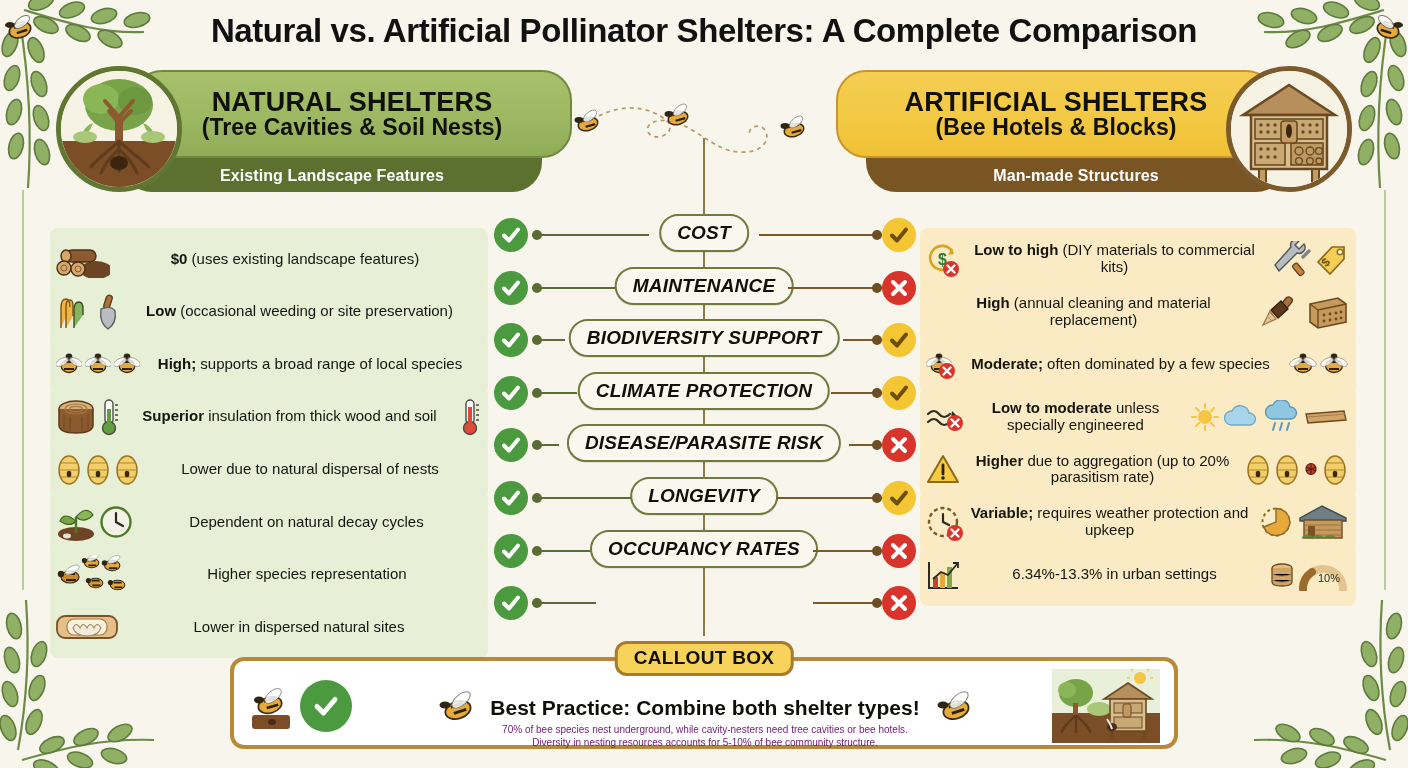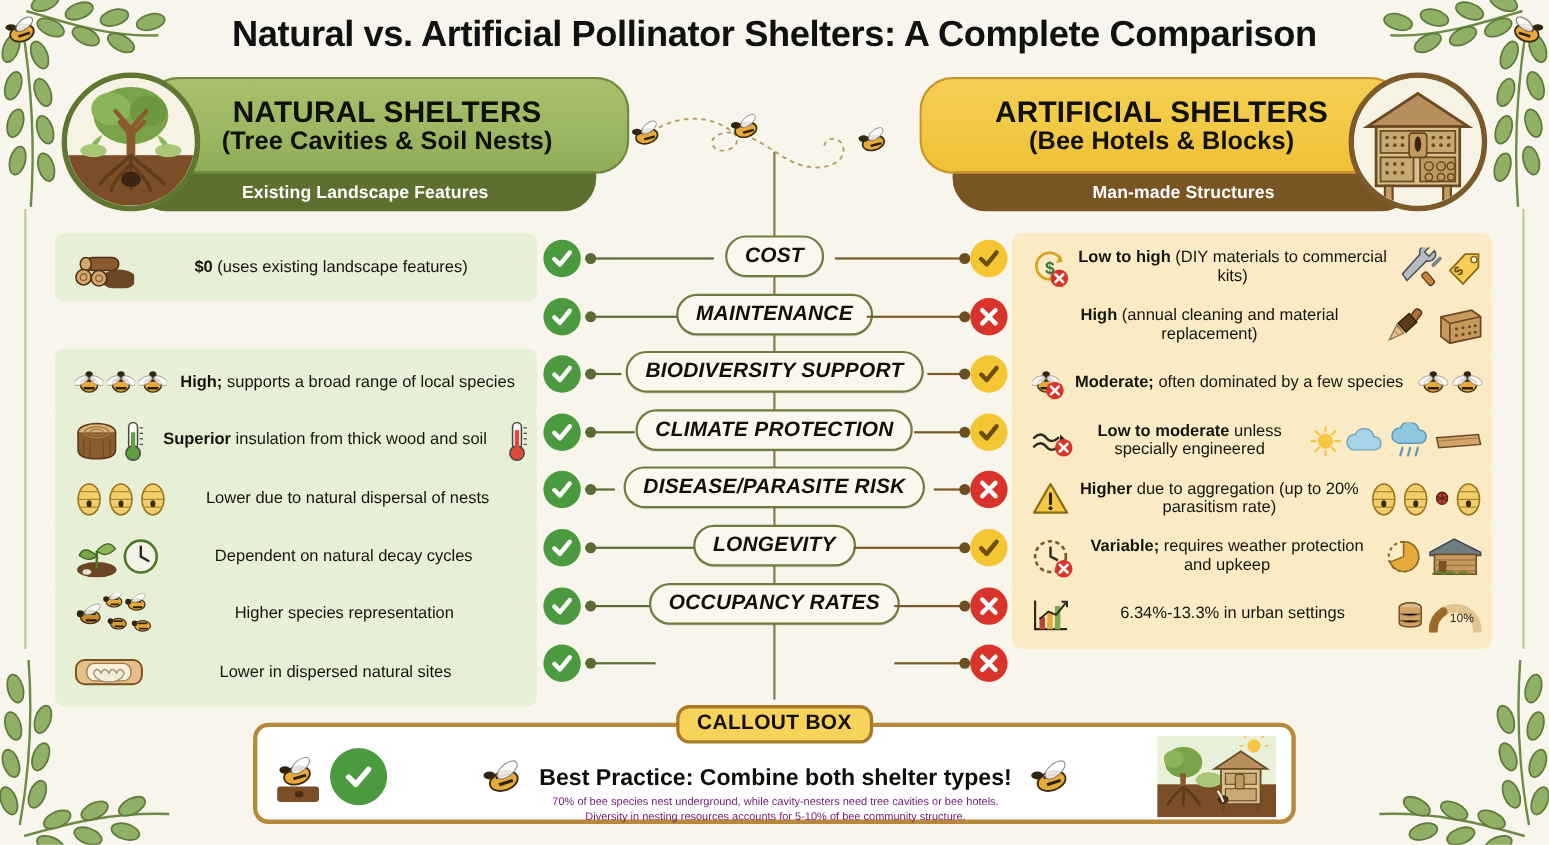--- a/index.html
+++ b/index.html
@@ -82,22 +82,22 @@
   
   #spine {
     position: absolute; left: 703px; top: 138px; width: 2px; height: 498px;
     background: #8A7B4A;
   }
 
   
   .row { position: absolute; left: 0; width: 1408px; height: 46px; }
 
   .band {
-    position: absolute; top: 0; height: 62px; border-radius: 8px;
-    display: flex; align-items: center; padding-left: 12px;
+    position: absolute; top: 16px; height: 62px; border-radius: 8px;
+    display: flex; align-items: center;
   }
   .band-left  { left: 50px;  width: 438px; background: #E7EFD6; }
   .band-right { left: 920px; width: 436px; background: #FAEBC4; }
 
   .icons {
     display: flex; align-items: center; gap: 3px;
     flex: 0 0 auto;
   }
   .icons.l { padding-left: 6px; }
   .icons.r { padding-right: 8px; }
@@ -447,20 +447,34 @@
             </svg>
             <svg class="emo" width="34" height="34" viewBox="0 0 34 34">
               <path d="M4 20 L18 5 h12 v12 L16 32 Z" fill="#F4CE55" stroke="#8D6A1C" stroke-width="1.7"></path>
               <circle cx="26" cy="10" r="2.8" fill="#FAF3DC" stroke="#8D6A1C" stroke-width="1.4"></circle>
               <text x="10" y="24" font-family="Liberation Sans, sans-serif" font-size="12" font-weight="700" fill="#6B4E10" transform="rotate(-45 13 22)">$</text>
             </svg>
           </span>
         </div>
       </div>
       <div class="row" style="top:264.6px">
+        <div class="band band-left">
+          <span class="icons l">
+            <svg class="emo" width="34" height="36" viewBox="0 0 34 36">
+              <path d="M18 34 L18 16 q0 -8 5 -8 q4 0 4 7 l0 6" fill="#86B35C" stroke="#3A4B22" stroke-width="1.4"></path>
+              <path d="M5 34 L5 14 q0-9 5-9 q4 0 4 8 M10 34 v-22 q0-6 4-6 q3 0 3 6 v10" fill="#F2B347" stroke="#7A5412" stroke-width="1.4"></path>
+            </svg>
+            <svg class="emo" width="26" height="38" viewBox="0 0 26 38">
+              <rect x="12" y="2" width="6" height="14" rx="3" fill="#A9703A" stroke="#57361A" stroke-width="1.3" transform="rotate(18 15 9)"></rect>
+              <path d="M8 16 q10 -4 14 2 q2 12 -7 18 q-9 -6 -7 -20 Z" fill="#B9BDC2" stroke="#5C6166" stroke-width="1.4"></path>
+            </svg>
+          </span>
+          <span class="txt"><b>Low</b> (occasional weeding or site preservation)</span>
+          <span class="icons r"></span>
+        </div>
         <div class="puck puck-left p-green">
           <svg width="24" height="24" viewBox="0 0 24 24">
             <path d="M5 12.5 L10 17.5 L19 6.5" stroke="#FFFFFF" stroke-width="4" fill="none" stroke-linecap="round" stroke-linejoin="round"></path>
           </svg>
         </div>
         <div class="dot dot-l"></div>
         <div class="conn conn-l" style="width:87.89999999999998px"></div>
         <div class="pill">MAINTENANCE</div>
         <div class="conn conn-r" style="left:788.1px;width:93.89999999999998px"></div>
         <div class="dot" style="left:872px"></div>

